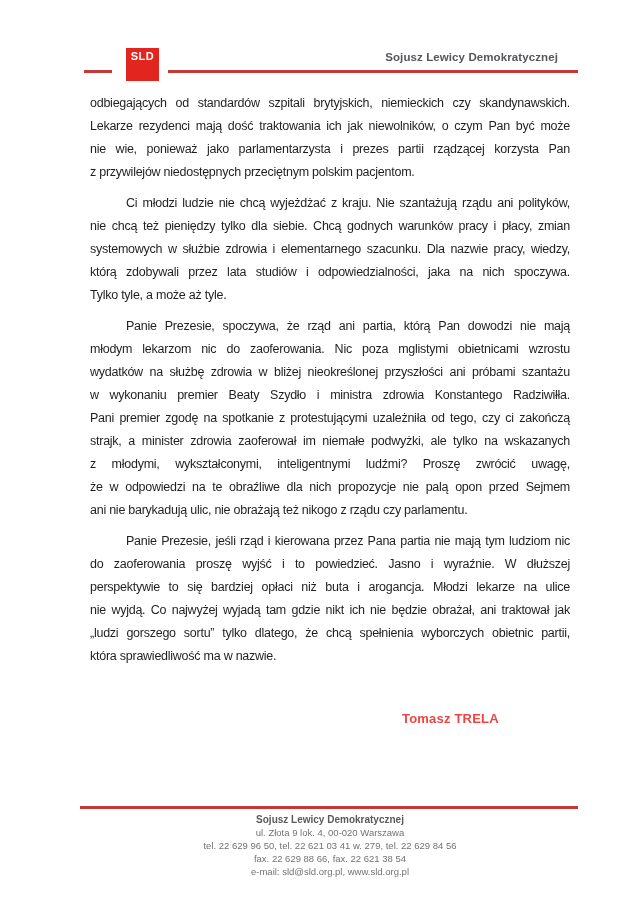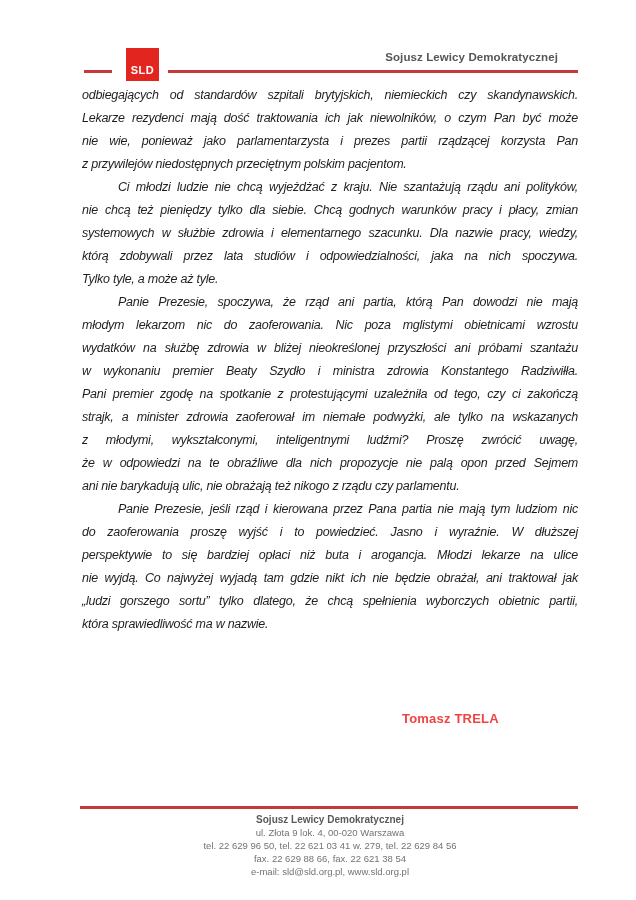--- a/index.html
+++ b/index.html
@@ -16,35 +16,35 @@
   
   .rule-left  { position: absolute; left: 84px;  top: 70px; width: 28px;  height: 3px; }
   .rule-right { position: absolute; left: 168px; top: 70px; width: 410px; height: 3px; }
   .logo {
     position: absolute; left: 126px; top: 48px;
     width: 33px; height: 33px;
     display: flex; align-items: flex-end; justify-content: center;
   }
   .logo-text {
     color: #ffffff; font-weight: bold; font-size: 11px;
-    letter-spacing: 0.5px; line-height: 1; padding-bottom: 5px; text-align: right;
+    letter-spacing: 0.5px; line-height: 1; padding-bottom: 19px; text-align: right;
   }
   .org-name {
     position: absolute; top: 51px; right: 78px;
     font-size: 11.5px; font-weight: 600; color: #54565a;
     letter-spacing: 0.1px;
   }
 
   
   .letter-body {
     position: absolute; left: 82px; top: 84px; width: 496px;
     font-size: 12.5px; line-height: 23px; letter-spacing: -0.25px;
     color: #1f1f1f;
   }
-  .para { margin: 0; font-style: italic; }
+  .para { margin: 8px; }
   .line { text-align: justify; text-align-last: justify; }
   .line.last { text-align-last: left; }
   .para.indent .line:first-child { text-indent: 36px; }
 
   .signature {
     position: absolute; left: 402px; top: 711px;
     font-size: 13px; font-weight: bold; color: #ef4444;
     letter-spacing: 0.2px;
   }
 

